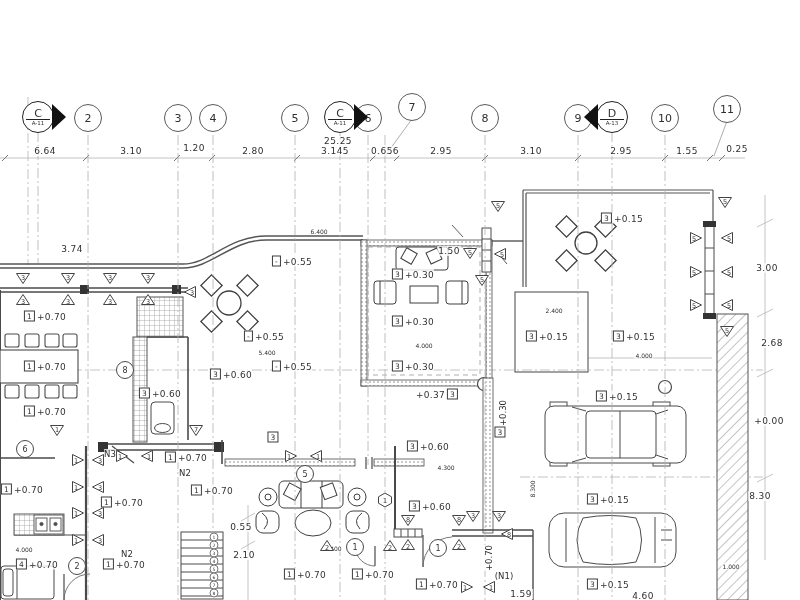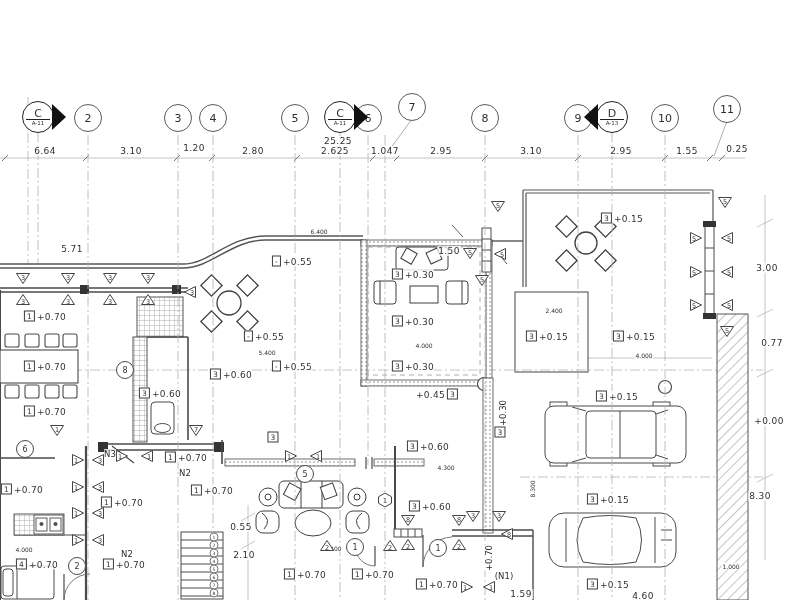--- a/index.html
+++ b/index.html
@@ -301,22 +301,22 @@
       <line x1="612" y1="132" x2="612" y2="600" stroke="#b0b0b0" stroke-width="0.8" stroke-dasharray="10 3 2 3"></line>
     </svg>
 
   
   <div class="ov" id="ov">
     <div class="dim" style="left:338px;top:141px">25.25</div>
   <div class="dim" style="left: 45px; top: 151px;">6.64</div>
       <div class="dim" style="left: 131px; top: 151px;">3.10</div>
       <div class="dim" style="left: 194px; top: 148px;">1.20</div>
       <div class="dim" style="left: 253px; top: 151px;">2.80</div>
-      <div class="dim" style="left: 335px; top: 151px;">2.625</div>
-      <div class="dim" style="left: 385px; top: 151px;">1.047</div>
+      <div class="dim" style="left: 335px; top: 151px;">3.145</div>
+      <div class="dim" style="left: 385px; top: 151px;">0.656</div>
       <div class="dim" style="left: 441px; top: 151px;">2.95</div>
       <div class="dim" style="left: 531px; top: 151px;">3.10</div>
       <div class="dim" style="left: 621px; top: 151px;">2.95</div>
       <div class="dim" style="left: 687px; top: 151px;">1.55</div>
       <div class="bubble" style="left: 88px; top: 118px;">2</div>
       <div class="bubble" style="left: 178px; top: 118px;">3</div>
       <div class="bubble" style="left: 213px; top: 118px;">4</div>
       <div class="bubble" style="left: 295px; top: 118px;">5</div>
       <div class="bubble" style="left: 368px; top: 118px;">6</div>
       <div class="bubble" style="left: 412px; top: 107px;">7</div>
@@ -451,37 +451,37 @@
       </div>
       <div class="ann" style="left: 264px; top: 336px;">
         <span class="tagbox">-</span>
         <span>+0.55</span>
       </div>
       <div class="ann" style="left: 292px; top: 366px;">
         <span class="tagbox">-</span>
         <span>+0.55</span>
       </div>
       <div class="ann" style="left: 437px; top: 394px;">
-        <span>+0.45</span>
+        <span>+0.37</span>
         <span class="tagbox">3</span>
       </div>
       <div class="ann" style="left: 273px; top: 437px;">
         <span class="tagbox">3</span>
       </div>
       <div class="ann" style="left: 500px; top: 432px;">
         <span class="tagbox">3</span>
       </div>
-      <div class="dim" style="left: 72px; top: 249px;">5.71</div>
+      <div class="dim" style="left: 72px; top: 249px;">3.74</div>
       <div class="dim" style="left: 449px; top: 251px;">1.50</div>
       <div class="dim" style="left: 241px; top: 527px;">0.55</div>
       <div class="dim" style="left: 244px; top: 555px;">2.10</div>
       <div class="dim" style="left: 521px; top: 594px;">1.59</div>
       <div class="dim" style="left: 643px; top: 596px;">4.60</div>
       <div class="dim" style="left: 767px; top: 268px;">3.00</div>
-      <div class="dim" style="left: 772px; top: 343px;">0.77</div>
+      <div class="dim" style="left: 772px; top: 343px;">2.68</div>
       <div class="dim" style="left: 769px; top: 421px;">+0.00</div>
       <div class="dim" style="left: 760px; top: 496px;">8.30</div>
       <div class="dim" style="left: 737px; top: 149px;">0.25</div>
       <div class="dim sm" style="left: 319px; top: 231px;">6.400</div>
       <div class="dim sm" style="left: 267px; top: 352px;">5.400</div>
       <div class="dim sm" style="left: 333px; top: 548px;">5.400</div>
       <div class="dim sm" style="left: 424px; top: 345px;">4.000</div>
       <div class="dim sm" style="left: 644px; top: 355px;">4.000</div>
       <div class="dim sm" style="left: 446px; top: 467px;">4.300</div>
       <div class="dim sm" style="left: 554px; top: 310px;">2.400</div>

